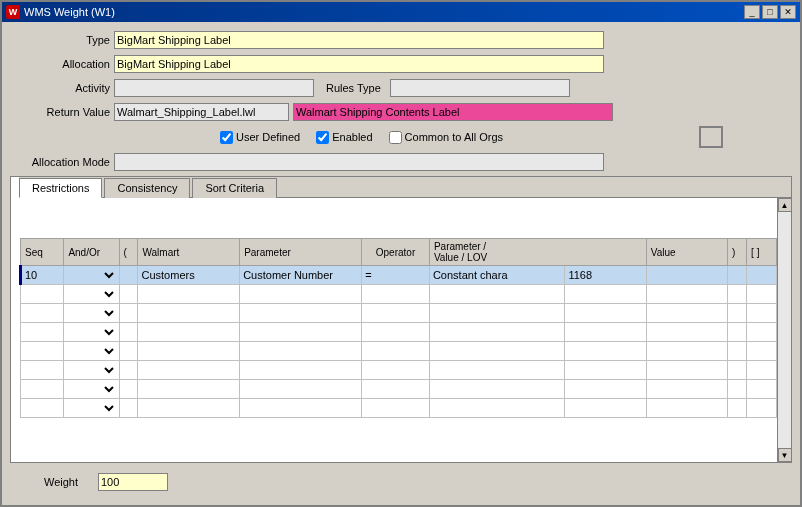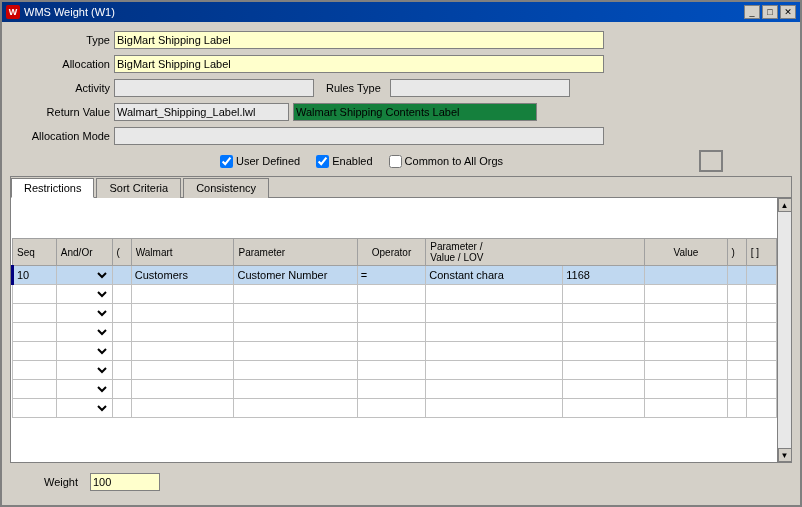--- a/index.html
+++ b/index.html
@@ -139,20 +139,21 @@
       margin-left: auto;
       cursor: pointer;
     }
     
     .tabs-container {
       display: flex;
       flex-direction: column;
       border: 1px solid #808080;
       flex: 1;
       background: white;
+      padding-left: 8px;
     }
     .tab-bar {
       display: flex;
       background: #d4d0c8;
       border-bottom: 1px solid #808080;
       flex-shrink: 0;
     }
     .tab {
       padding: 3px 12px;
       border: 1px solid #808080;
@@ -265,21 +266,21 @@
       border: none;
       background: transparent;
       font-size: 10px;
       outline: none;
     }
     
     .weight-row {
       display: flex;
       align-items: center;
       padding: 6px 8px;
-      gap: 12px;
+      gap: 20px;
       flex-shrink: 0;
     }
     .weight-input {
       width: 70px;
       height: 18px;
       background: #ffffcc;
       border: 1px solid #808080;
       font-size: 11px;
       padding: 0 2px;
       outline: none;
@@ -323,26 +324,21 @@
     <div class="form-row">
       <span class="form-label">Activity</span>
       <input class="form-input activity-input" type="text" style="background: rgb(232, 232, 232);">
       <span class="plan-type-label form-label" style="min-width:60px; text-align:left;">Rules Type</span>
       <input class="form-input plan-type-input" type="text" style="background: rgb(232, 232, 232); width: 180px;">
     </div>
 
     <div class="form-row">
       <span class="form-label">Return Value</span>
       <input class="form-input return-value-input" type="text" style="background: rgb(232, 232, 232); width: 175px;" value="Walmart_Shipping_Label.lwl">
-      <input class="form-input return-value-desc" type="text" style="background: #15803d; width: 244px;" value="Walmart Shipping Contents Label">
-    </div>
-
-    <div class="form-row">
-      <span class="form-label">Allocation Mode</span>
-      <input class="form-input alloc-mode-input" type="text" style="background: rgb(232, 232, 232); width: 490px;">
+      <input class="form-input return-value-desc" type="text" style="background: #ec4899; width: 320px;" value="Walmart Shipping Contents Label">
     </div>
 
     <div class="form-row">
       <div style="min-width:100px;"></div>
       <div class="checkbox-row">
         <div class="checkbox-item">
           <input type="checkbox" checked="" style="">
           <span>User Defined</span>
         </div>
         <div class="checkbox-item">
@@ -350,46 +346,51 @@
           <span>Enabled</span>
         </div>
         <div class="checkbox-item">
           <input type="checkbox" style="">
           <span>Common to All Orgs</span>
         </div>
         <div class="corner-btn" style="margin-left: 180px;"></div>
       </div>
     </div>
 
+    <div class="form-row">
+      <span class="form-label">Allocation Mode</span>
+      <input class="form-input alloc-mode-input" type="text" style="background: rgb(232, 232, 232); width: 490px;">
+    </div>
+
     <div class="tabs-container">
       <div class="tab-bar">
         <div class="tab active">
           <span>Restrictions</span>
         </div>
         <div class="tab">
+          <span>Consistency</span>
+        </div>
+        <div class="tab">
           <span>Sort Criteria</span>
-        </div>
-        <div class="tab">
-          <span>Consistency</span>
         </div>
       </div>
       <div class="tab-content">
         <div class="table-wrapper">
           <div class="table-scroll">
             <table class="restrictions-table">
               <thead>
                 <tr>
                   <th style="width:32px;">Seq</th>
                   <th style="width:40px;">And/Or</th>
                   <th style="width:14px;">(</th>
                   <th style="width:75px;">Walmart</th>
                   <th style="width:90px;">Parameter</th>
                   <th style="width:50px; text-align:center;">Operator</th>
                   <th style="width:120px;" colspan="2" class="param-value-header">Parameter /<br>Value / LOV</th>
-                  <th style="width:60px;text-align:center;">Value</th>
+                  <th style="width:60px;">Value</th>
                   <th style="width:14px;">)</th>
                   <th style="width:22px;">[ ]</th>
                 </tr>
               </thead>
               <tbody id="table-body">
               <tr class="row-selected">
                     <td class="seq-cell" style="width: 32px;"><input type="text" value="10" style=""></td>
                     <td class="andor-cell" style="width: 40px;"><select class="andor-select"><option value=""></option></select></td>
                     <td class="paren-open" style="width: 14px;"><input type="text" style=""></td>
                     <td class="object-cell" style="width: 75px;"><input type="text" value="Customers" style=""></td>

